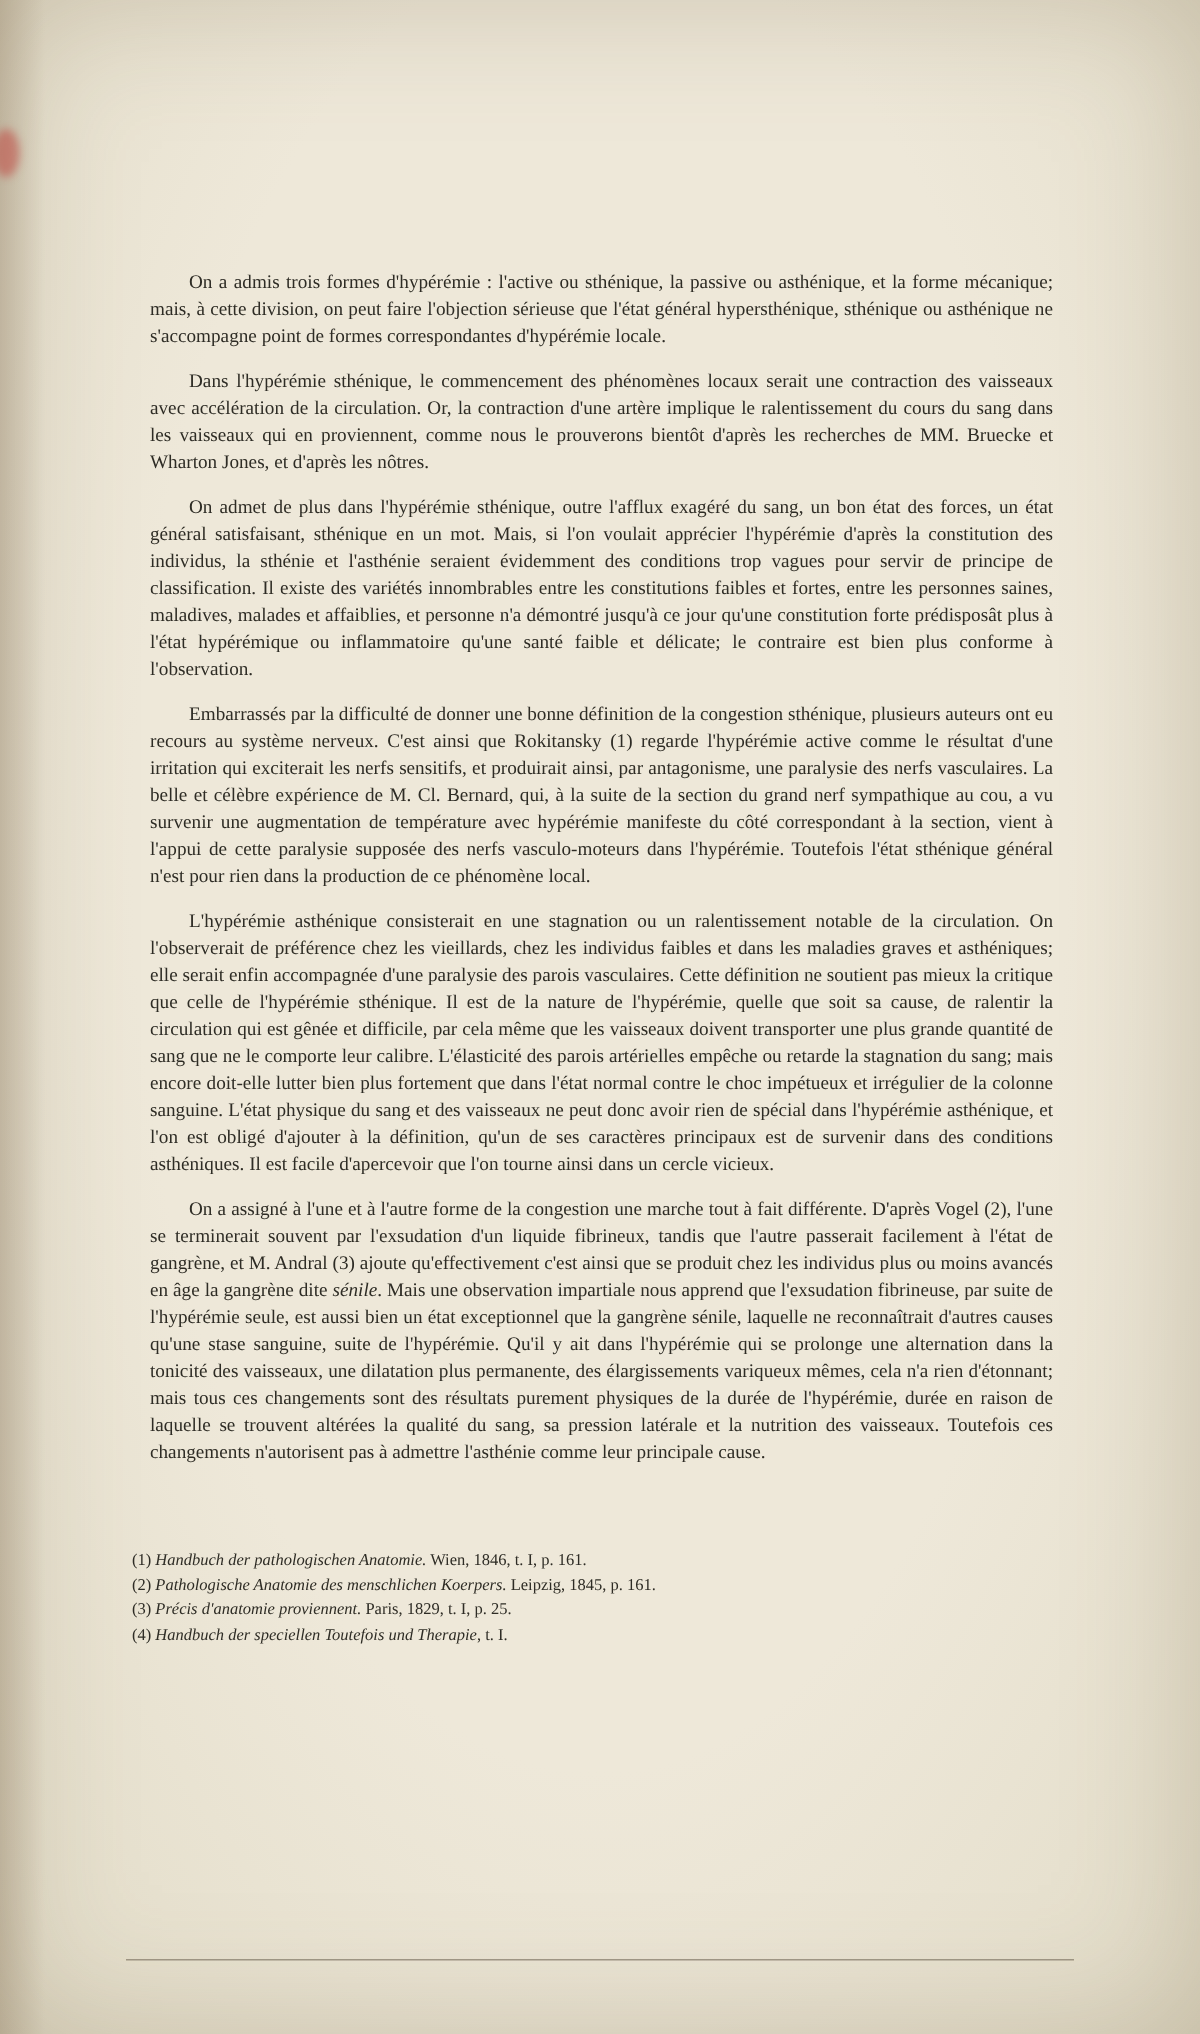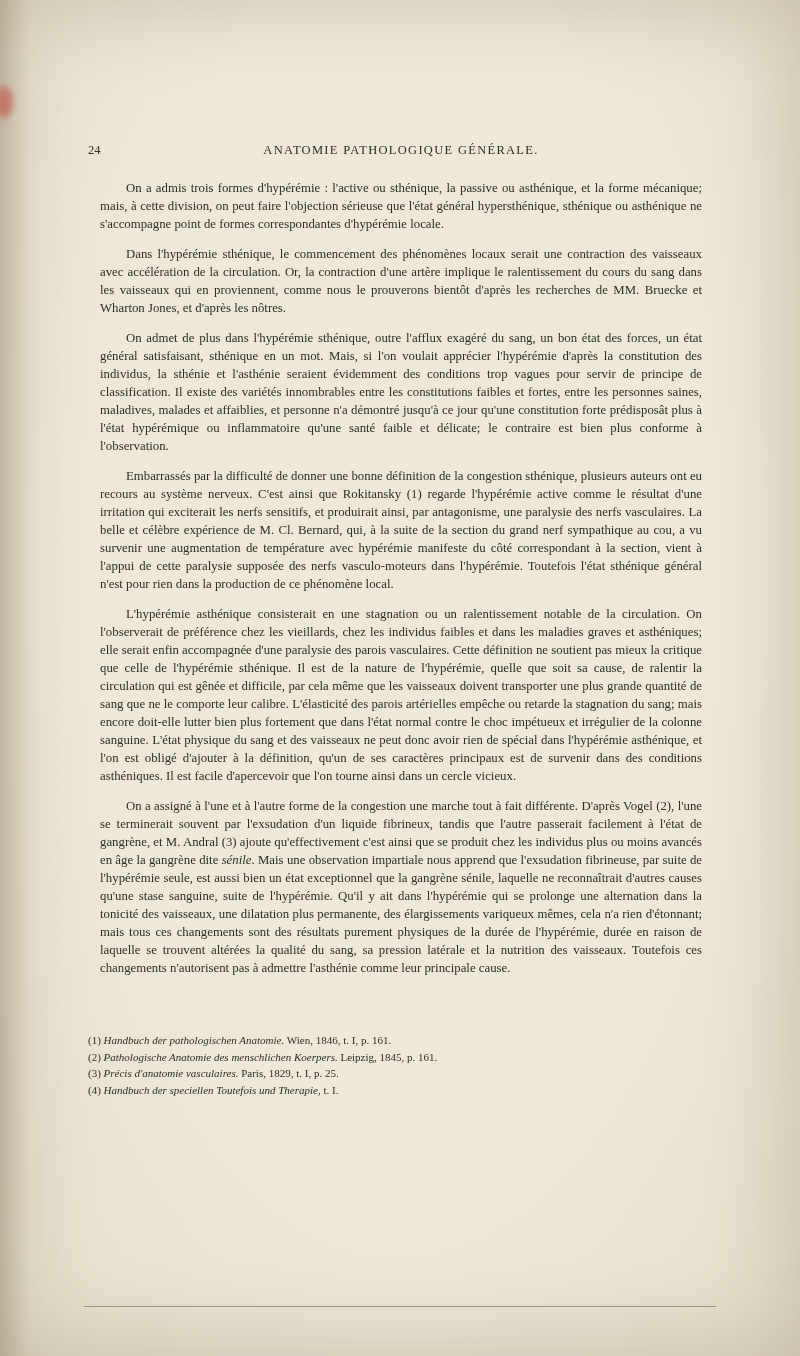--- a/index.html
+++ b/index.html
@@ -55,36 +55,32 @@
   }
 </style>
 </head>
 <body>
 
 <div class="page">
 
   <div class="edge-shade"></div>
   <div class="stain-red"></div>
 
-  <header class="running-head">
-    <span class="page-num">24</span>
-    <span class="head-title">ANATOMIE PATHOLOGIQUE GÉNÉRALE.</span>
-  </header>
 
   <main class="text-block">
     <p>On a admis trois formes d'hypérémie : l'active ou sthénique, la passive ou asthénique, et la forme mécanique; mais, à cette division, on peut faire l'objection sérieuse que l'état général hypersthénique, sthénique ou asthénique ne s'accompagne point de formes correspondantes d'hypérémie locale.</p>
     <p>Dans l'hypérémie sthénique, le commencement des phénomènes locaux serait une contraction des vaisseaux avec accélération de la circulation. Or, la contraction d'une artère implique le ralentissement du cours du sang dans les vaisseaux qui en proviennent, comme nous le prouverons bientôt d'après les recherches de MM. Bruecke et Wharton Jones, et d'après les nôtres.</p>
     <p>On admet de plus dans l'hypérémie sthénique, outre l'afflux exagéré du sang, un bon état des forces, un état général satisfaisant, sthénique en un mot. Mais, si l'on voulait apprécier l'hypérémie d'après la constitution des individus, la sthénie et l'asthénie seraient évidemment des conditions trop vagues pour servir de principe de classification. Il existe des variétés innombrables entre les constitutions faibles et fortes, entre les personnes saines, maladives, malades et affaiblies, et personne n'a démontré jusqu'à ce jour qu'une constitution forte prédisposât plus à l'état hypérémique ou inflammatoire qu'une santé faible et délicate; le contraire est bien plus conforme à l'observation.</p>
     <p>Embarrassés par la difficulté de donner une bonne définition de la congestion sthénique, plusieurs auteurs ont eu recours au système nerveux. C'est ainsi que Rokitansky (1) regarde l'hypérémie active comme le résultat d'une irritation qui exciterait les nerfs sensitifs, et produirait ainsi, par antagonisme, une paralysie des nerfs vasculaires. La belle et célèbre expérience de M. Cl. Bernard, qui, à la suite de la section du grand nerf sympathique au cou, a vu survenir une augmentation de température avec hypérémie manifeste du côté correspondant à la section, vient à l'appui de cette paralysie supposée des nerfs vasculo-moteurs dans l'hypérémie. Toutefois l'état sthénique général n'est pour rien dans la production de ce phénomène local.</p>
     <p>L'hypérémie asthénique consisterait en une stagnation ou un ralentissement notable de la circulation. On l'observerait de préférence chez les vieillards, chez les individus faibles et dans les maladies graves et asthéniques; elle serait enfin accompagnée d'une paralysie des parois vasculaires. Cette définition ne soutient pas mieux la critique que celle de l'hypérémie sthénique. Il est de la nature de l'hypérémie, quelle que soit sa cause, de ralentir la circulation qui est gênée et difficile, par cela même que les vaisseaux doivent transporter une plus grande quantité de sang que ne le comporte leur calibre. L'élasticité des parois artérielles empêche ou retarde la stagnation du sang; mais encore doit-elle lutter bien plus fortement que dans l'état normal contre le choc impétueux et irrégulier de la colonne sanguine. L'état physique du sang et des vaisseaux ne peut donc avoir rien de spécial dans l'hypérémie asthénique, et l'on est obligé d'ajouter à la définition, qu'un de ses caractères principaux est de survenir dans des conditions asthéniques. Il est facile d'apercevoir que l'on tourne ainsi dans un cercle vicieux.</p>
     <p><span>On a assigné à l'une et à l'autre forme de la congestion une marche tout à fait différente. D'après Vogel (2), l'une se terminerait souvent par l'exsudation d'un liquide fibrineux, tandis que l'autre passerait facilement à l'état de gangrène, et M. Andral (3) ajoute qu'effectivement c'est ainsi que se produit chez les individus plus ou moins avancés en âge la gangrène dite </span><em>sénile</em><span>. Mais une observation impartiale nous apprend que l'exsudation fibrineuse, par suite de l'hypérémie seule, est aussi bien un état exceptionnel que la gangrène sénile, laquelle ne reconnaîtrait d'autres causes qu'une stase sanguine, suite de l'hypérémie. Qu'il y ait dans l'hypérémie qui se prolonge une alternation dans la tonicité des vaisseaux, une dilatation plus permanente, des élargissements variqueux mêmes, cela n'a rien d'étonnant; mais tous ces changements sont des résultats purement physiques de la durée de l'hypérémie, durée en raison de laquelle se trouvent altérées la qualité du sang, sa pression latérale et la nutrition des vaisseaux. Toutefois ces changements n'autorisent pas à admettre l'asthénie comme leur principale cause.</span></p>
   </main>
 
   <footer class="footnotes">
     <p><span>(1) </span><em class="fn-title">Handbuch der pathologischen Anatomie.</em><span> Wien, 1846, t. I, p. 161.</span></p>
     <p><span>(2) </span><em class="fn-title">Pathologische Anatomie des menschlichen Koerpers.</em><span> Leipzig, 1845, p. 161.</span></p>
-    <p><span>(3) </span><em class="fn-title">Précis d'anatomie vasculaires.</em><span> Paris, 1829, t. I, p. 25.</span></p>
+    <p><span>(3) </span><em class="fn-title">Précis d'anatomie proviennent.</em><span> Paris, 1829, t. I, p. 25.</span></p>
     <p><span>(4) </span><em class="fn-title">Handbuch der speciellen Toutefois und Therapie</em><span>, t. I.</span></p>
   </footer>
 
   <div class="bottom-rule"></div>
 
 </div>
 
 </body></html>

